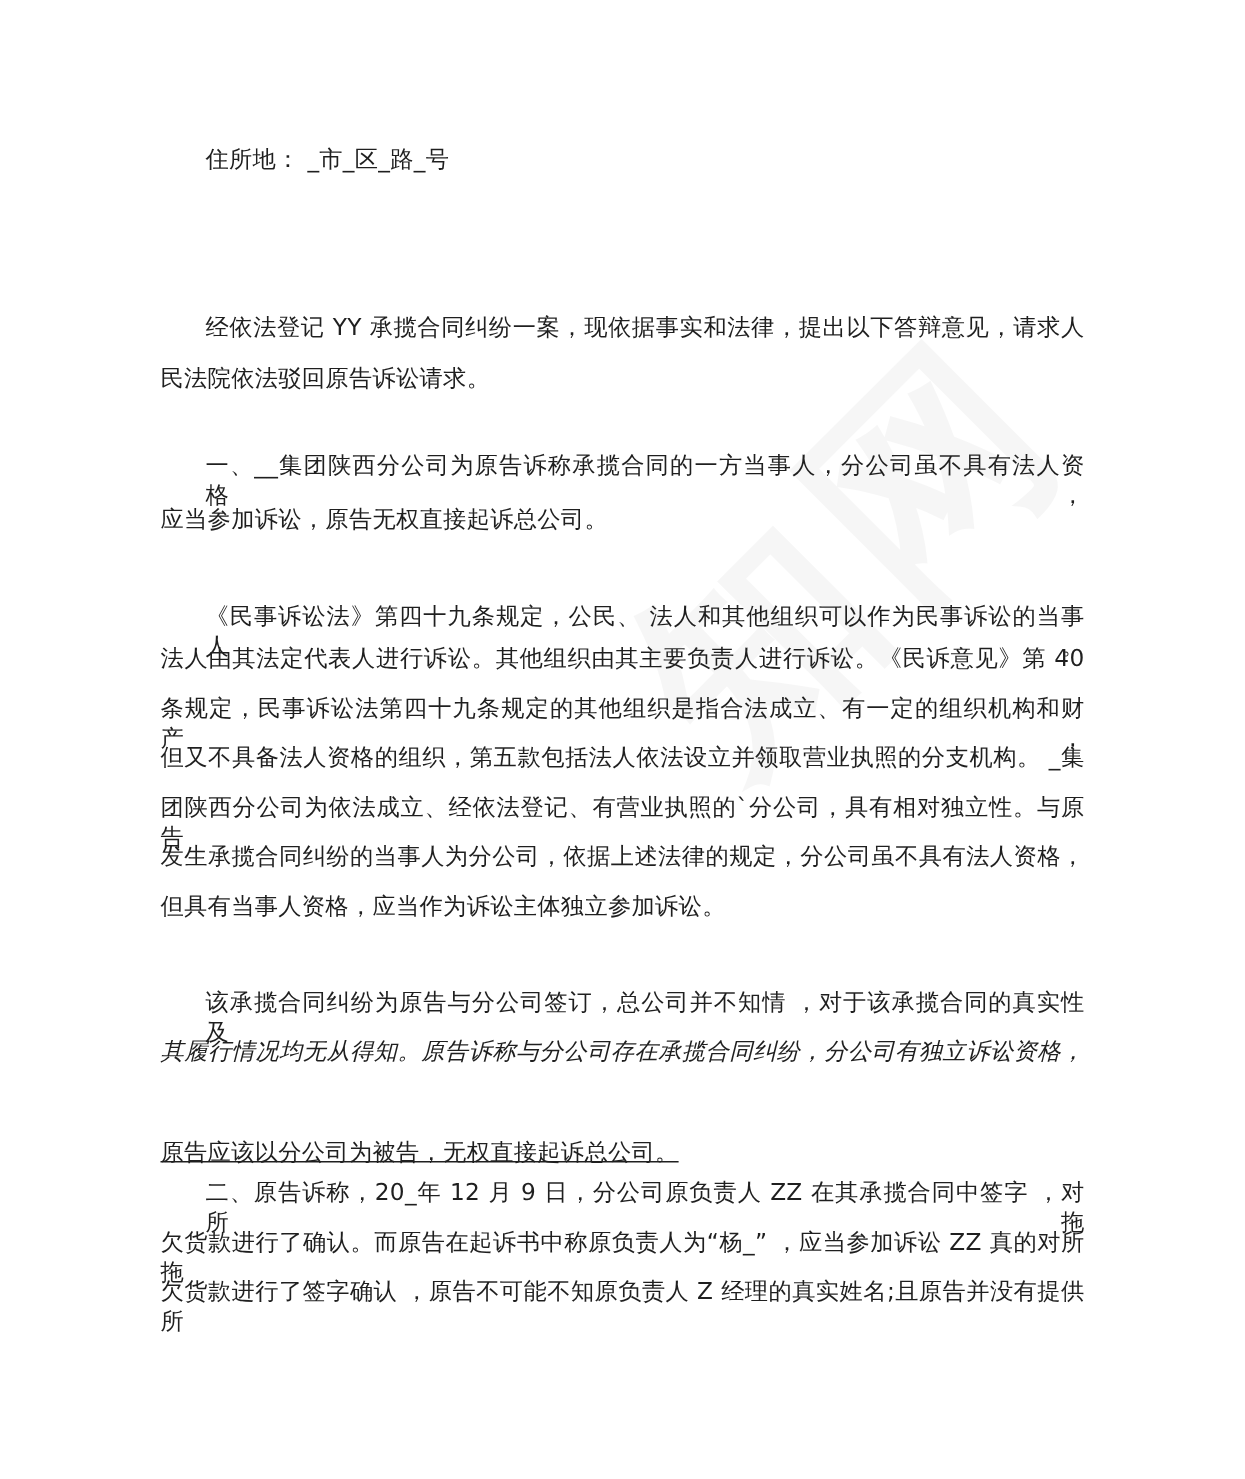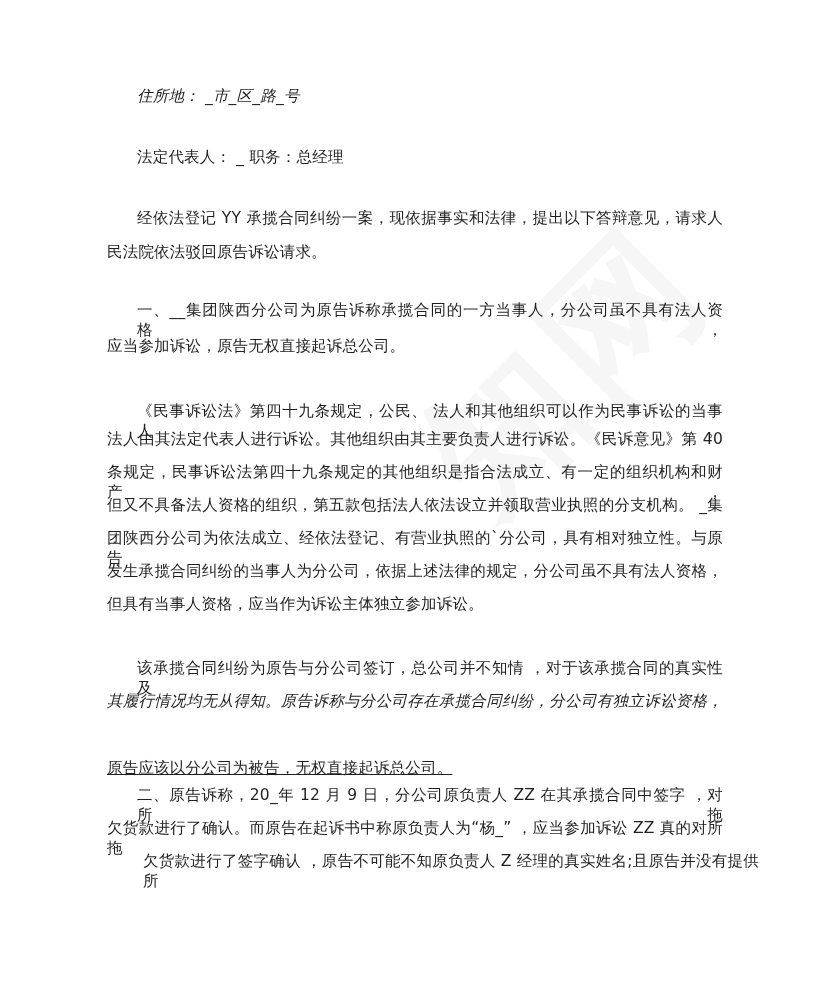--- a/index.html
+++ b/index.html
@@ -55,22 +55,21 @@
       pointer-events: none;
       letter-spacing: 10px;
     }
   </style>
 </head>
 <body>
 
 <div class="page">
   <div class="watermark">知网</div>
 
-  <div class="line indent" style="top:86px;font-style:italic;">住所地：  _市_区_路_号</div>
-  <div class="line indent" style="top:147px;">法定代表人：  _  职务：总经理</div>
+  <div class="line indent" style="top:96px;">住所地：  _市_区_路_号</div>
 
   <div>
     <div class="line indent justify" style="top:208px;">经依法登记 YY 承揽合同纠纷一案，现依据事实和法律，提出以下答辩意见，请求人</div>
     <div class="line" style="top:242px;">民法院依法驳回原告诉讼请求。</div>
   </div>
 
   <div>
     <div class="line indent justify" style="top:300px;">一、__集团陕西分公司为原告诉称承揽合同的一方当事人，分公司虽不具有法人资格，</div>
     <div class="line" style="top:336px;">应当参加诉讼，原告无权直接起诉总公司。</div>
   </div>
@@ -87,15 +86,15 @@
 
   <div>
     <div class="line indent justify" style="top:658px;">该承揽合同纠纷为原告与分公司签订，总公司并不知情 ，对于该承揽合同的真实性及</div>
     <div class="line justify" style="top:691px;font-style:italic;">其履行情况均无从得知。原告诉称与分公司存在承揽合同纠纷，分公司有独立诉讼资格，</div>
     <div class="line" style="top:758px;text-decoration:underline;">原告应该以分公司为被告，无权直接起诉总公司。</div>
   </div>
 
   <div>
     <div class="line indent justify" style="top:785px;">二、原告诉称，20_年 12 月 9 日，分公司原负责人 ZZ 在其承揽合同中签字 ，对所拖</div>
     <div class="line justify" style="top:818px;">欠货款进行了确认。而原告在起诉书中称原负责人为“杨_” ，应当参加诉讼 ZZ 真的对所拖</div>
-    <div class="line justify" style="top:851px;margin-left:36px;">欠货款进行了签字确认 ，原告不可能不知原负责人 Z 经理的真实姓名;且原告并没有提供所</div>
+    <div class="line justify" style="top:851px;">欠货款进行了签字确认 ，原告不可能不知原负责人 Z 经理的真实姓名;且原告并没有提供所</div>
   </div>
 </div>
 
 </body></html>

